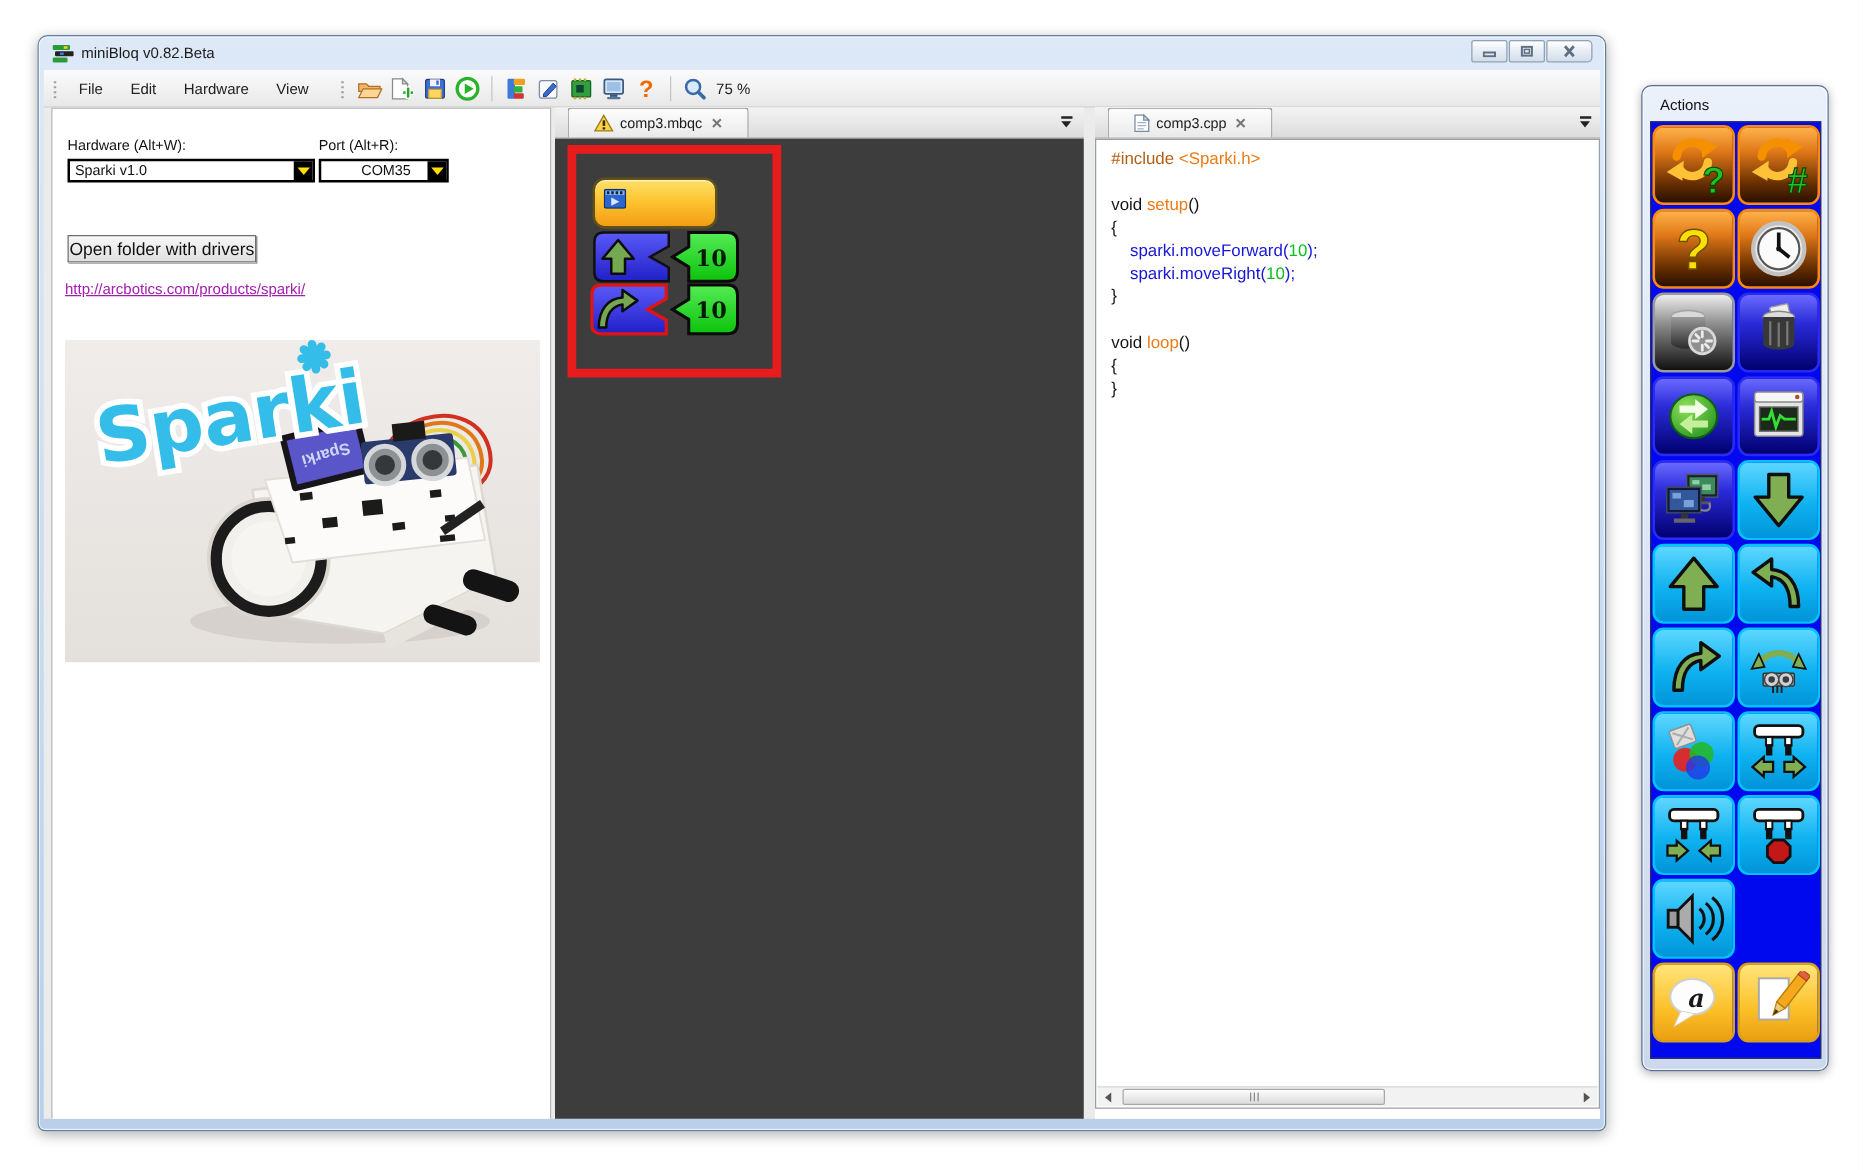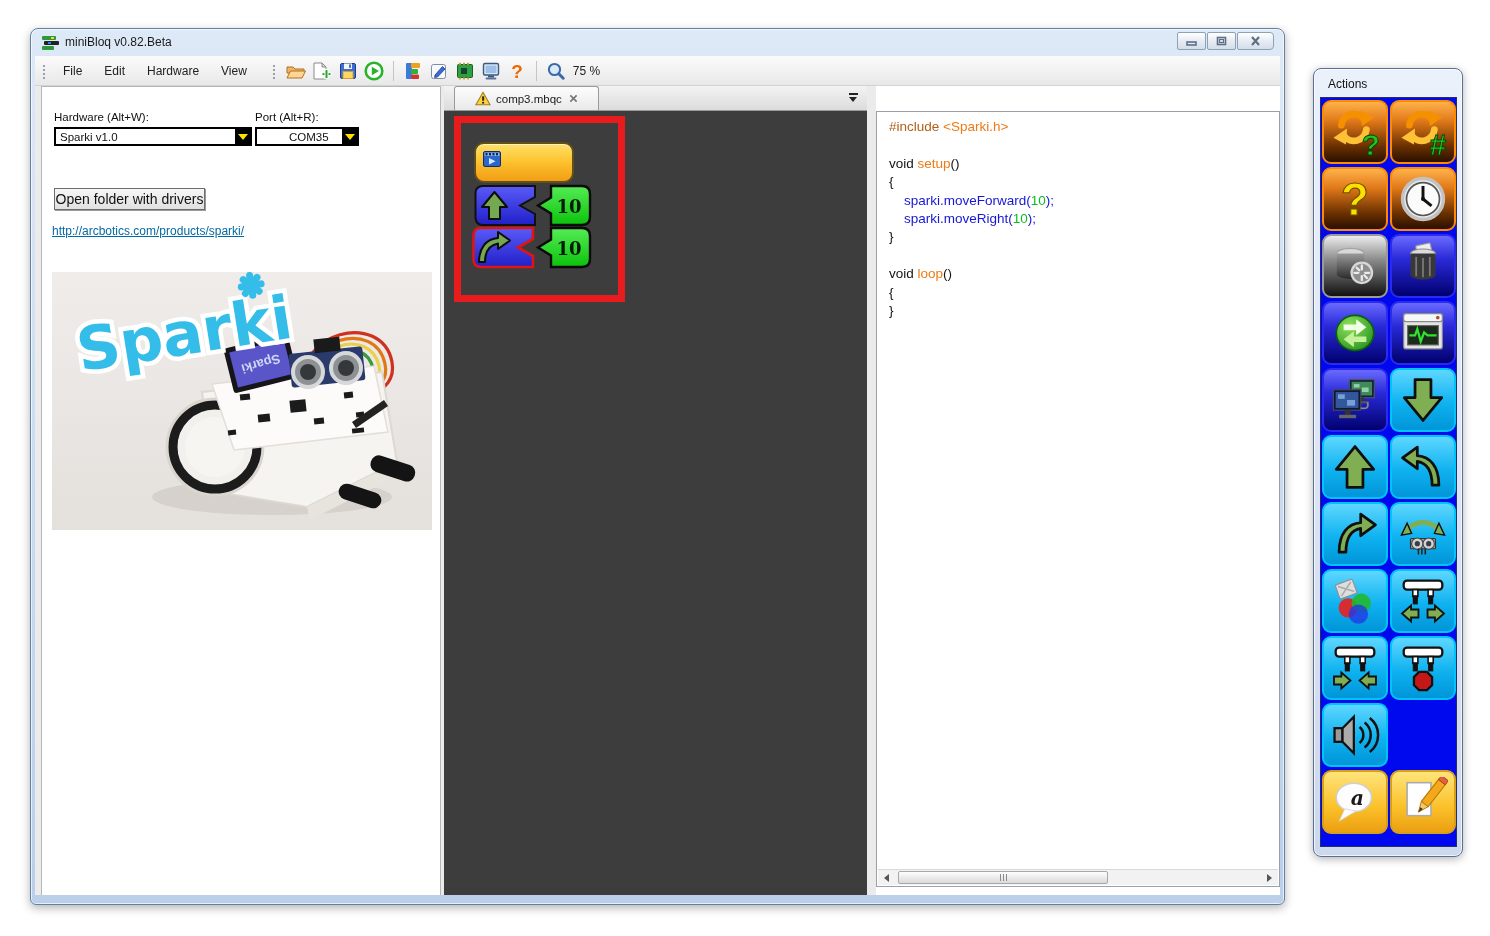--- a/index.html
+++ b/index.html
@@ -45,21 +45,21 @@
   .panel-header .ph-title { flex:1; }
   .hw-label { position:absolute; font-size:11.5px; color:#111; }
   .hw-select { position:absolute; height:19px; border:2px solid #000; background:#fff;
     font-size:11.5px; display:flex; align-items:center; padding-left:4px; }
   .hw-arrowbox { position:absolute; right:0; top:0; bottom:0; width:15px; background:#000;
     display:flex; align-items:center; justify-content:center; }
   .hw-arrowbox .tri { width:0; height:0; border-left:5px solid transparent; border-right:5px solid transparent; border-top:6px solid #ffdf00; }
   .drv-btn { position:absolute; left:12px; top:101px; width:151px; height:22px;
     background:linear-gradient(#f7f7f7,#e0e0e0); border:1px solid #6e6e6e;
     box-shadow:1px 1px 0 #9a9a9a; font-size:14px; display:flex; align-items:center; justify-content:center; }
-  .hw-link { position:absolute; left:10px; top:137px; font-size:12px; color:#0369a1; text-decoration:underline; }
+  .hw-link { position:absolute; left:10px; top:137px; font-size:12px; color:#a21caf; text-decoration:underline; }
   .sparki-img { position:absolute; left:10px; top:185px; width:380px; height:258px; }
 
   
   .canvas-panel { position:absolute; left:409px; top:30px; width:423px; height:811px; }
   .tabbar { position:absolute; left:0; right:0; top:0; height:25px;
     background:linear-gradient(#f3f3f3,#dcdcdc); border-bottom:1px solid #9a9a9a; }
   .tab { position:absolute; left:10px; bottom:0; height:24px; display:flex; align-items:center;
     background:linear-gradient(#fdfdfd,#e9e9e9); border:1px solid #9a9a9a; border-bottom:none;
     border-radius:3px 3px 0 0; padding:0 20px; font-size:11.5px; color:#1a1a1a; }
   .tab .tab-label { margin:0 7px 0 5px; }
@@ -398,20 +398,41 @@
           </svg>
 
           <svg class="abs" style="left:90px; top:115px;" width="59" height="43" viewBox="0 0 59 43">
             <path d="M17 2 H48 Q56 2 56 10 V33 Q56 41 48 41 H17 V29.5 L4 21.5 L17 13.5 Z" fill="url(#gg1)" stroke="#0a0a0a" stroke-width="2.4"></path>
             <text x="35" y="28.5" text-anchor="middle" font-size="18" font-weight="bold" font-family="DejaVu Serif, serif" fill="#041c04">10</text>
           </svg>
         </div>
       </div>
 
       <div class="code-panel">
+        <div class="tabbar">
+          <div class="tab">
+            <svg width="13" height="15" viewBox="0 0 13 15">
+              <path d="M1 1 h7 l4 4 v9 H1 z" fill="#fff" stroke="#7a8aa0"></path>
+              <path d="M8 1 l4 4 h-4 z" fill="#dfe6ee" stroke="#7a8aa0"></path>
+              <g stroke="#9db2c8" stroke-width="1">
+                  <line x1="3" y1="7" x2="10" y2="7"></line>
+                  <line x1="3" y1="9.5" x2="10" y2="9.5"></line>
+                  <line x1="3" y1="12" x2="8" y2="12"></line>
+                </g>
+            </svg>
+            <span class="tab-label">comp3.cpp</span>
+            <svg width="9" height="9" viewBox="0 0 10 10">
+                <path d="M1.5 1.5 L8.5 8.5 M8.5 1.5 L1.5 8.5" stroke="#777" stroke-width="1.8"></path>
+              </svg>
+          </div>
+          <div class="tabmenu-btn">
+              <div class="bar"></div>
+              <div class="tri"></div>
+            </div>
+        </div>
 
         <div class="code-body">
           <div class="code-text"><div class="code-line"><span class="tk-pp">#include </span><span class="tk-inc">&lt;Sparki.h&gt;</span></div><div class="code-line">&nbsp;</div><div class="code-line"><span class="tk-p">void </span><span class="tk-f">setup</span><span class="tk-p">()</span></div><div class="code-line"><span class="tk-p">{</span></div><div class="code-line"><span class="tk-p">    </span><span class="tk-call">sparki.moveForward(</span><span class="tk-n">10</span><span class="tk-call">);</span></div><div class="code-line"><span class="tk-p">    </span><span class="tk-call">sparki.moveRight(</span><span class="tk-n">10</span><span class="tk-call">);</span></div><div class="code-line"><span class="tk-p">}</span></div><div class="code-line">&nbsp;</div><div class="code-line"><span class="tk-p">void </span><span class="tk-f">loop</span><span class="tk-p">()</span></div><div class="code-line"><span class="tk-p">{</span></div><div class="code-line"><span class="tk-p">}</span></div></div>
           <div class="hscroll">
             <div class="hs-arrow" style="left:0;">
                 <div class="tri-l"></div>
               </div>
             <div class="hs-thumb">
                 <i></i>
                 <i></i>

